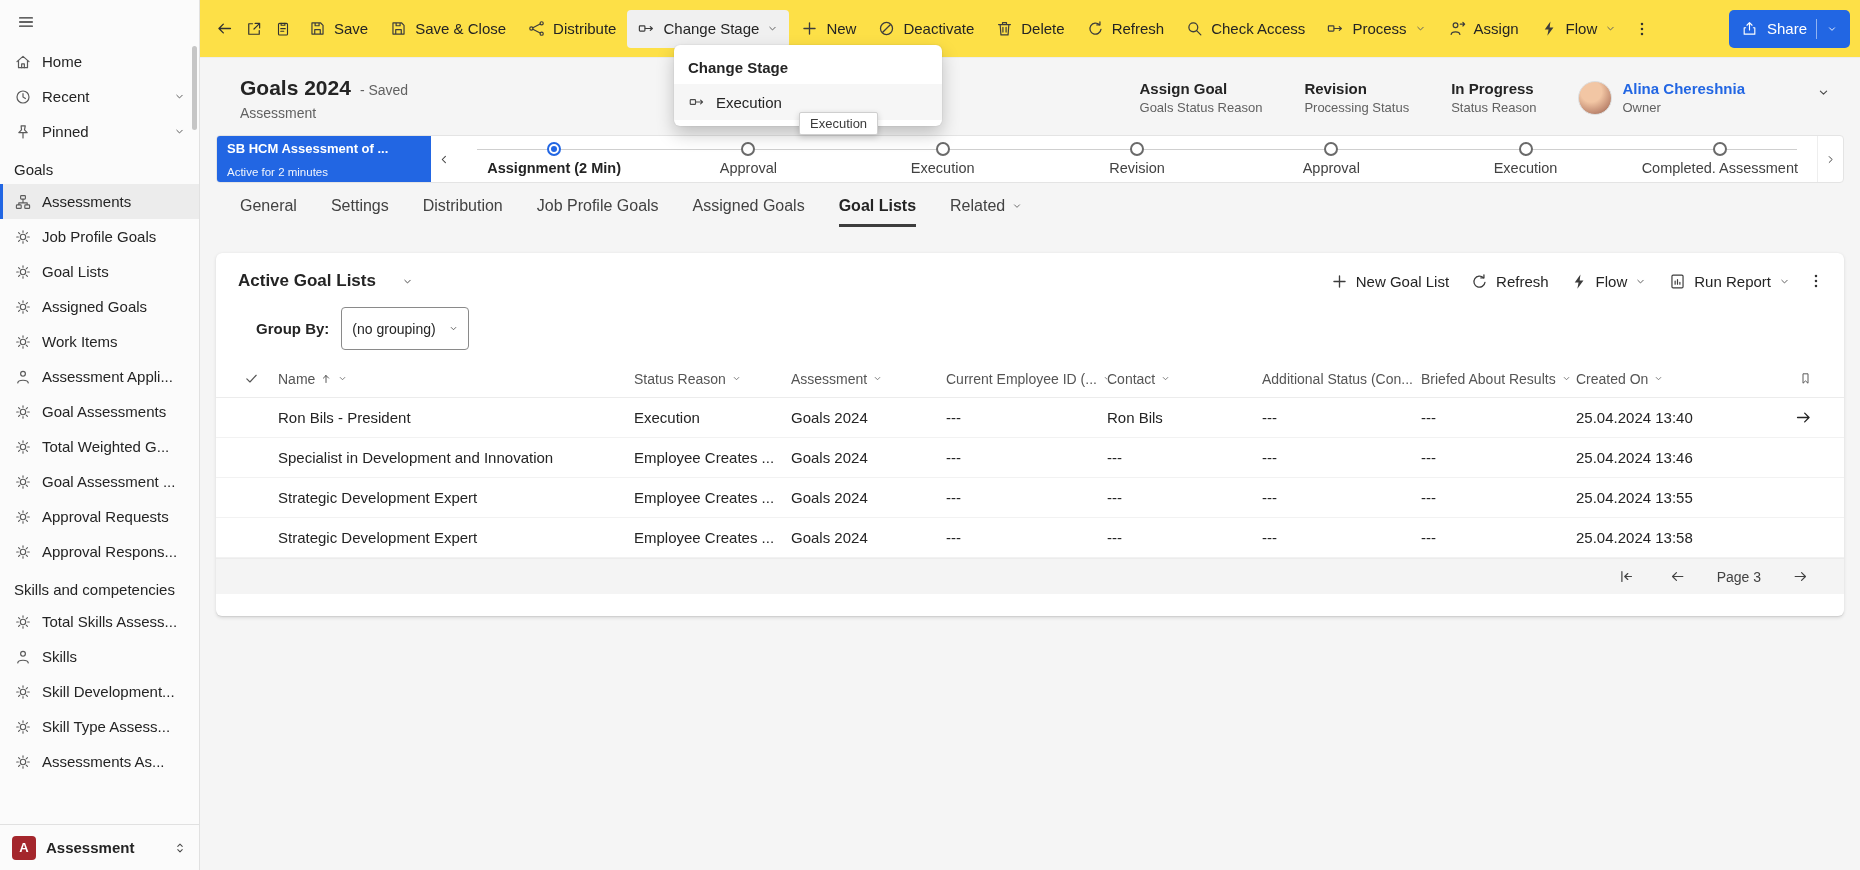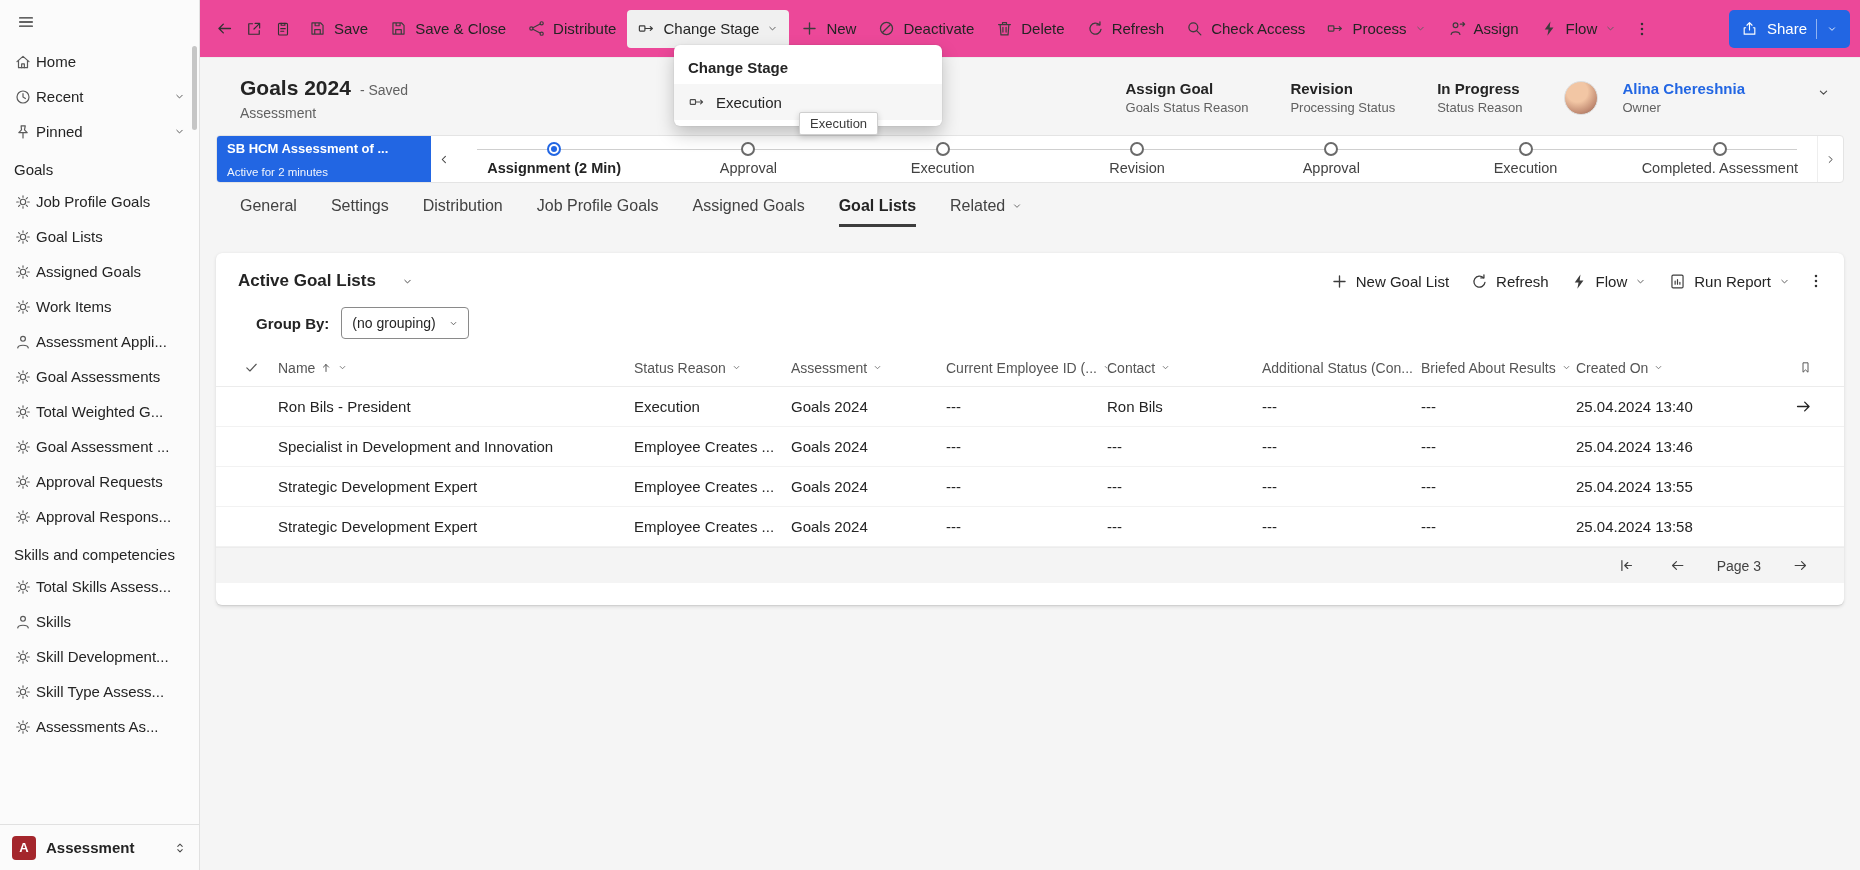--- a/index.html
+++ b/index.html
@@ -14,40 +14,40 @@
   }
   .app{display:flex;width:100%;height:100%}
 
   
   .sidebar{width:200px;min-width:200px;background:#fbfbfb;border-right:1px solid var(--border);
     display:flex;flex-direction:column;position:relative}
   .sb-burger{height:44px;display:flex;align-items:center;padding:0 12px}
   .icon-btn{background:none;border:none;cursor:pointer;color:#323232;display:inline-flex;
     align-items:center;justify-content:center;padding:5px;border-radius:4px;font-family:inherit}
   .ic{display:block;width:18px;height:18px}
-  .sb-item{height:35px;display:flex;align-items:center;gap:4px;padding:0 13px 0 11px;
+  .sb-item{height:35px;display:flex;align-items:center;gap:10px;padding:0 13px 0 11px;
     font-size:15px;color:var(--text);cursor:pointer;border-left:3px solid transparent;white-space:nowrap}
   .sb-item .ic{width:18px;height:18px;color:#5a5a5a;flex:none}
   .sb-item.selected{background:#ececec;border-left-color:var(--accent)}
   .sb-item .spring{margin-left:auto;color:#6a6a6a}
   .sb-item .spring .ic{width:13px;height:13px}
   .sb-section{padding:12px 14px 6px;font-weight:400;font-size:15px;color:var(--text)}
   .sb-list{flex:1;overflow:hidden}
   .sb-bottom{height:46px;border-top:1px solid var(--border);display:flex;align-items:center;
     gap:10px;padding:0 12px;background:#fbfbfb;cursor:pointer}
   .area-badge{width:24px;height:24px;border-radius:4px;background:#a4262c;color:#fff;
     font-size:13px;font-weight:700;display:flex;align-items:center;justify-content:center}
   .sb-bottom .area-label{font-size:15px;font-weight:600;flex:1}
   .sb-bottom .ic{width:14px;height:14px;color:#4a4a4a}
   .sb-thumb{position:absolute;top:46px;right:2px;width:5px;height:84px;border-radius:3px;background:#c6c6c6}
 
   
   .main{flex:1;display:flex;flex-direction:column;min-width:0}
 
-  .cmdbar{height:58px;background:#ec4899;display:flex;align-items:center;padding:0 10px;gap:1px;
+  .cmdbar{height:58px;background:#fde047;display:flex;align-items:center;padding:0 10px;gap:1px;
     border-bottom:1px solid #ededed}
   button.cmd{display:flex;align-items:center;gap:7px;height:38px;padding:0 10px;border:none;
     background:none;border-radius:4px;font-size:15px;color:var(--text);cursor:pointer;
     font-family:inherit;white-space:nowrap}
   .cmd .ic{width:19px;height:19px;color:#3c3c3c}
   .cmd .chev{width:13px;height:13px;color:#5f5f5f}
   .cmd.open{background:#f0f0f0}
   .cmd-share{margin-left:auto;background:var(--accent);color:#fff;height:38px;border-radius:5px;
     display:flex;align-items:center;gap:9px;padding:0 12px;border:none;font-size:15px;
     cursor:pointer;font-family:inherit}
@@ -59,21 +59,21 @@
 
   .rec-header{display:flex;align-items:flex-start;justify-content:space-between;padding:8px 8px 14px 24px}
   .rec-title-row{display:flex;align-items:baseline;gap:9px}
   .rec-title{font-size:21px;font-weight:700}
   .rec-saved{font-size:14px;color:var(--muted)}
   .rec-entity{font-size:14px;color:var(--muted);margin-top:5px}
   .rec-fields{display:flex;align-items:flex-start;gap:42px;padding-top:4px}
   .rf{display:flex;flex-direction:column;align-items:flex-start;gap:3px}
   .rf .val{font-size:15px;font-weight:600}
   .rf .lbl{font-size:13px;color:var(--muted)}
-  .owner{display:flex;align-items:center;gap:24px}
+  .owner{display:flex;align-items:center;gap:10px}
   .avatar{width:34px;height:34px;border-radius:50%;border:1px solid #ddd;
     background:radial-gradient(circle at 38% 30%, #f2c6a4 0 35%, #c38d74 70%, #8a5a48 100%)}
   .owner .val{color:var(--accent)}
   .hdr-collapse{margin-left:24px;color:#4a4a4a}
 
   .bpf{height:48px;background:#fff;border:1px solid #e4e4e4;border-radius:4px;
     display:flex;align-items:stretch;position:relative}
   .bpf-stagebox{width:214px;background:var(--accent);color:#fff;border-radius:3px 0 0 3px;
     display:flex;flex-direction:column;justify-content:center;padding:0 10px;gap:10px;cursor:pointer}
   .bpf-stagebox .t{font-size:13px;font-weight:700;white-space:nowrap;overflow:hidden}
@@ -102,21 +102,21 @@
     box-shadow:0 1.2px 3.6px rgba(0,0,0,.11),0 .3px .9px rgba(0,0,0,.07)}
   .card-head{display:flex;align-items:center;padding:10px 14px 4px 14px}
   .view-sel{display:flex;align-items:center;gap:25px;font-size:17px;font-weight:700;cursor:pointer;
     padding:6px 8px;border-radius:4px}
   .view-sel .ic{width:13px;height:13px;color:#4a4a4a}
   .card-cmds{margin-left:auto;display:flex;align-items:center;gap:1px}
   .card-cmds .cmd{height:36px}
   .groupby{display:flex;align-items:center;gap:12px;padding:4px 16px 10px 40px}
   .gb-label{font-size:15px;font-weight:600}
   .gb-select{display:flex;align-items:center;gap:12px;border:1px solid #8a8a8a;border-radius:4px;
-    height:32px;padding:0 9px 0 10px;font-size:14px;background:#fff;cursor:pointer;
+    height:43px;padding:0 9px 0 10px;font-size:14px;background:#fff;cursor:pointer;
     min-width:120px;justify-content:space-between}
   .gb-select .ic{width:11px;height:11px;color:#4a4a4a}
 
   .grid-head,.grid-row{display:flex;align-items:center;padding:0 16px 0 28px}
   .grid-head{height:38px;color:#555;font-size:14px;border-bottom:1px solid #ececec}
   .gh-cell{display:flex;align-items:center;gap:5px;overflow:hidden;white-space:nowrap;cursor:pointer}
   .gh-cell .chev{width:11px;height:11px;color:#666;flex:none}
   .gh-cell .sort{width:12px;height:12px;color:#444;flex:none}
   .col-check{width:34px;flex:none}
   .col-check .ic{width:15px;height:15px;color:#555}
@@ -379,20 +379,26 @@
         <span>Pinned</span>
         <span class="spring">
             <svg class="ic">
               <use href="#sym-chev-down"></use>
             </svg>
           </span>
       </div>
 
       <div class="sb-section">Goals</div>
 
+      <div class="sb-item selected">
+        <svg class="ic">
+            <use href="#sym-org"></use>
+          </svg>
+        <span>Assessments</span>
+      </div>
       <div class="sb-item">
         <svg class="ic">
             <use href="#sym-gear"></use>
           </svg>
         <span>Job Profile Goals</span>
       </div>
       <div class="sb-item">
         <svg class="ic">
             <use href="#sym-gear"></use>
           </svg>

